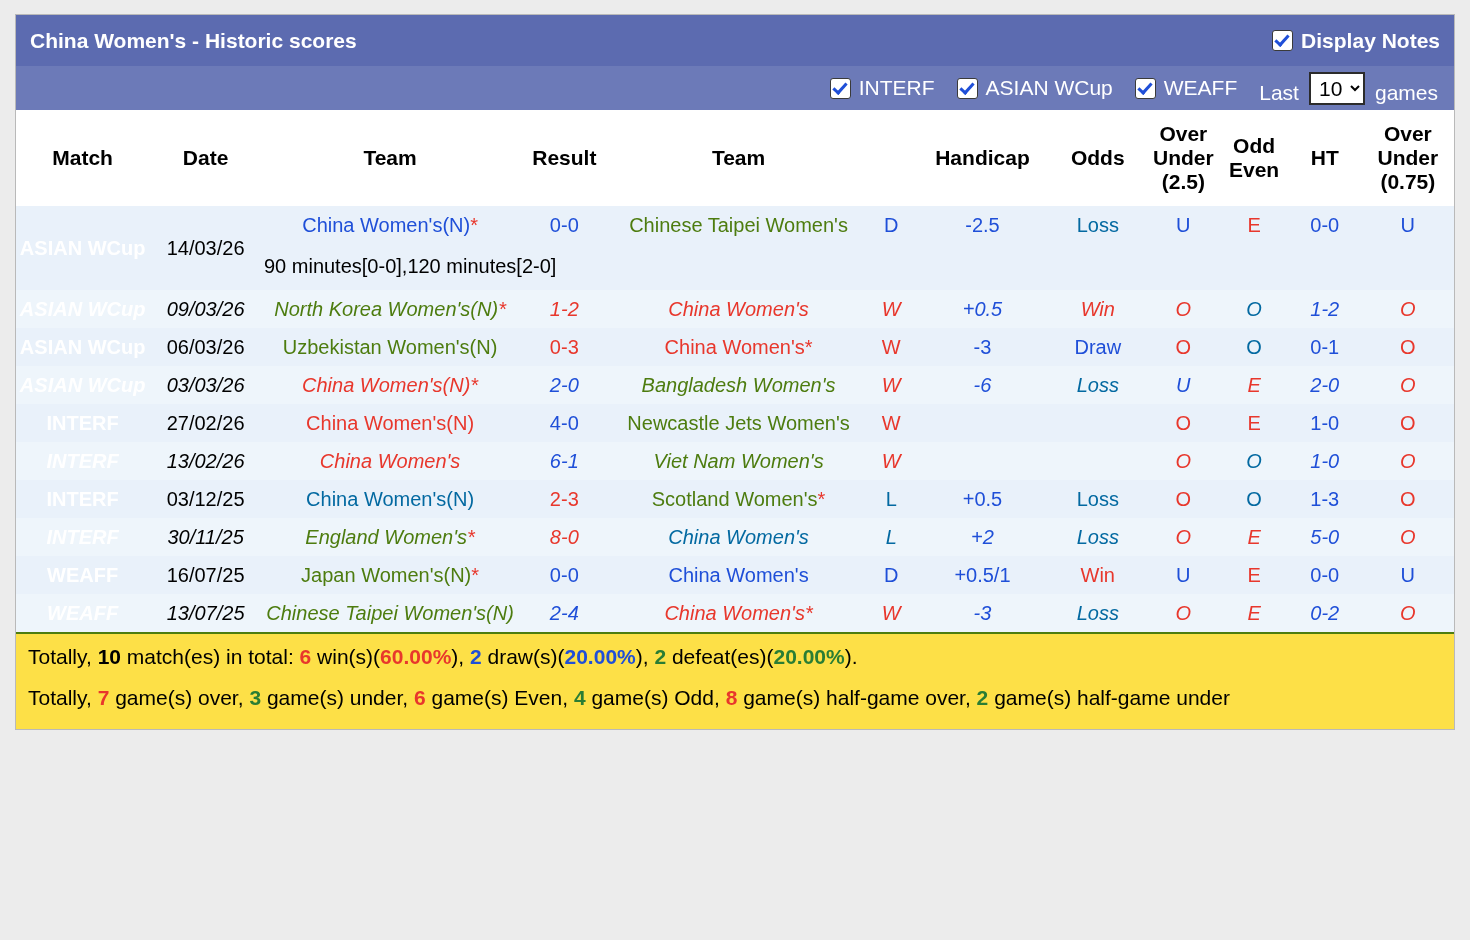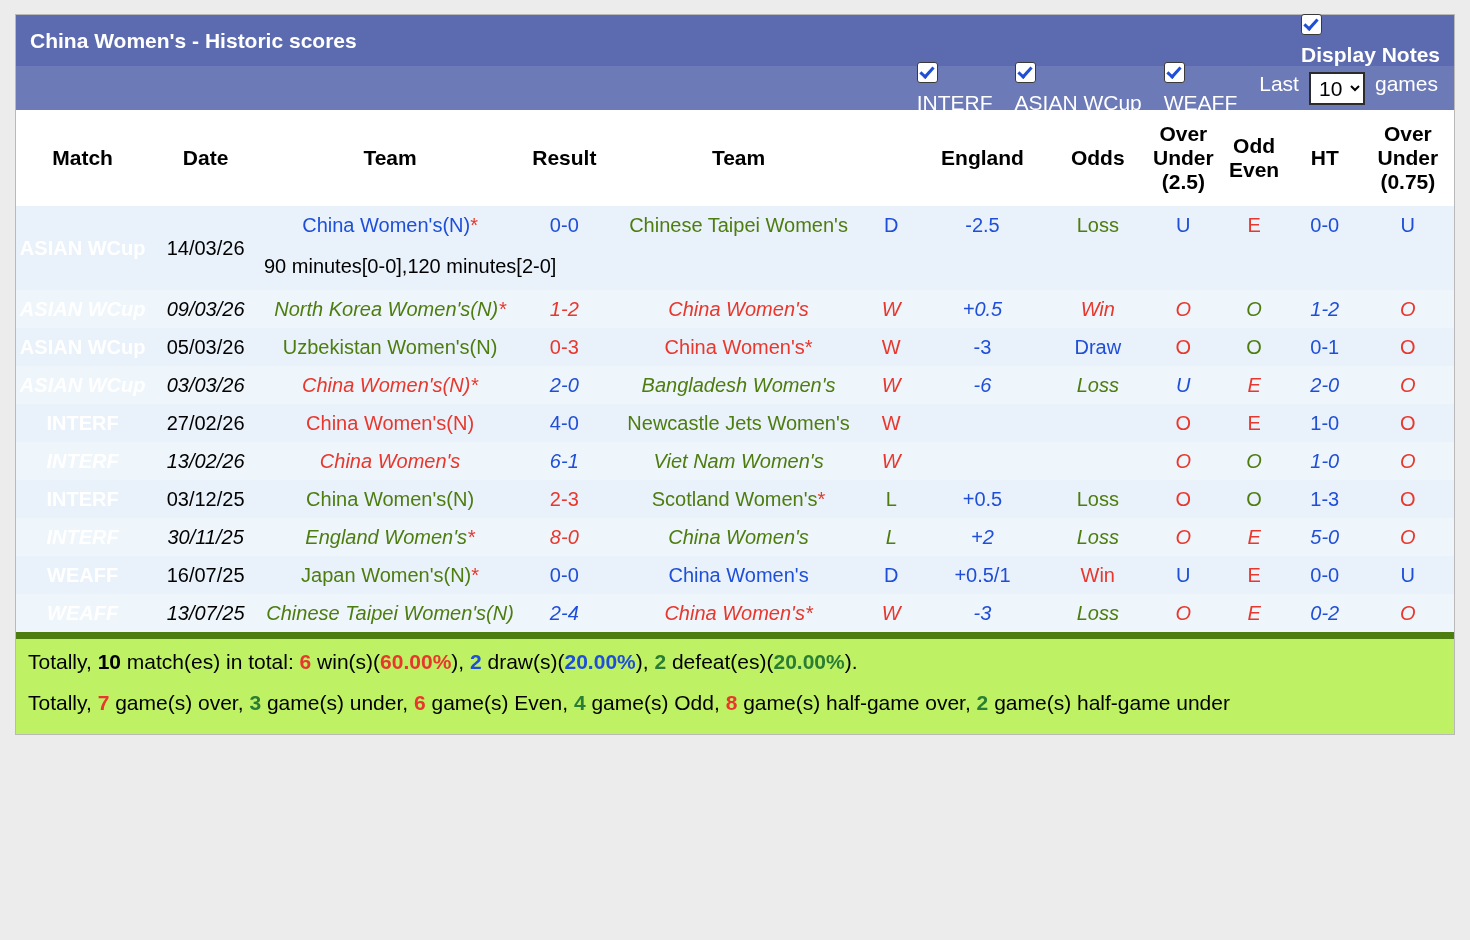--- a/index.html
+++ b/index.html
@@ -27,23 +27,22 @@
     justify-content:space-between;
     padding:0 14px;
     box-sizing:border-box;
   }
   .titlebar .title{
     font-size:21px;
     font-weight:bold;
   }
   .chk{
     display:inline-flex;
-    align-items:flex-start;
+    align-items:center;
     gap:8px;
-    flex-direction:column;
   }
   .box{
     width:19px;height:19px;
     background:#fff;
     border:1px solid #3a3a3a;
     border-radius:3px;
     display:inline-block;
     position:relative;
     flex:none;
   }
@@ -63,21 +62,21 @@
     height:44px;
     display:flex;
     align-items:center;
     justify-content:flex-end;
     gap:22px;
     padding:0 16px;
     box-sizing:border-box;
     font-size:21px;
   }
   .filterbar .chk span{font-size:21px;}
-  .lastgames{display:flex;align-items:flex-start;gap:10px;font-size:21px;}
+  .lastgames{display:flex;align-items:flex-end;gap:10px;font-size:21px;}
   select.games-select{
     font-family:"Liberation Sans", sans-serif;
     font-size:21px;
     padding:2px 4px;
     border:2px solid #2b2b2b;
     background:#fff;
     color:#000;
   }
   
   table{
@@ -114,42 +113,42 @@
   .lg-interf{background:#a8a84e;}
   .lg-weaff{background:#8686bd;}
   td.note{
     background:#e9f1fa;
     font-size:20px;
     text-align:left;
     padding:10px 2px 12px 2px;
   }
   .red{color:#e8372c;}
   .blue{color:#1f4fd8;}
-  .green{color:#4d7c0f;text-align:right;}
+  .green{color:#0369a1;text-align:right;}
   .dgreen{color:#2a7d34;}
   .black{color:#4d7c0f;}
   .star{color:#e8372c;}
   
   col.c-match{width:130px;}
   col.c-date{width:110px;}
   col.c-team1{width:250px;}
   col.c-result{width:90px;}
   col.c-team2{width:250px;}
   col.c-wl{width:48px;}
   col.c-handicap{width:130px;}
   col.c-odds{width:95px;}
   col.c-ou{width:72px;}
   col.c-oe{width:66px;}
   col.c-ht{width:72px;}
   col.c-ou75{width:90px;}
   
   .summary{
     padding:10px 12px 6px 12px;
-    background:#bef264;
-    border-top:7px solid #4d7c0f;
+    background:#fde047;
+    border-top:2px solid #4d7c0f;
   }
   .summary p{
     margin:0 0 14px 0;
     font-size:21px;
     line-height:1.25;
   }
   .summary p:last-child{margin-bottom:12px;}
   b{font-weight:bold;}
 </style>
 </head>
@@ -201,21 +200,21 @@
         <col class="c-ou75">
     </colgroup>
     <thead>
       <tr>
         <th>Match</th>
         <th>Date</th>
         <th>Team</th>
         <th>Result</th>
         <th>Team</th>
         <th></th>
-        <th>England</th>
+        <th>Handicap</th>
         <th>Odds</th>
         <th>
           <div>Over</div>
           <div>Under</div>
           <div>(2.5)</div>
         </th>
         <th>
           <div>Odd</div>
           <div>Even</div>
         </th>
@@ -254,21 +253,21 @@
           <td><span class="red">W</span></td>
           <td><span class="blue">+0.5</span></td>
           <td><span class="red">Win</span></td>
           <td><span class="red">O</span></td>
           <td><span class="green">O</span></td>
           <td><span class="blue">1-2</span></td>
           <td><span class="red">O</span></td>
         </tr>
         <tr class="row">
           <td class="league lg-asian">ASIAN WCup</td>
-          <td><span class="">05/03/26</span></td>
+          <td><span class="">06/03/26</span></td>
           <td><span class="black">Uzbekistan Women's(N)</span></td>
           <td><span class="red">0-3</span></td>
           <td><span class="red">China Women's</span><span class="star">*</span></td>
           <td><span class="red">W</span></td>
           <td><span class="blue">-3</span></td>
           <td><span class="blue">Draw</span></td>
           <td><span class="red">O</span></td>
           <td><span class="green">O</span></td>
           <td><span class="blue">0-1</span></td>
           <td><span class="red">O</span></td>

